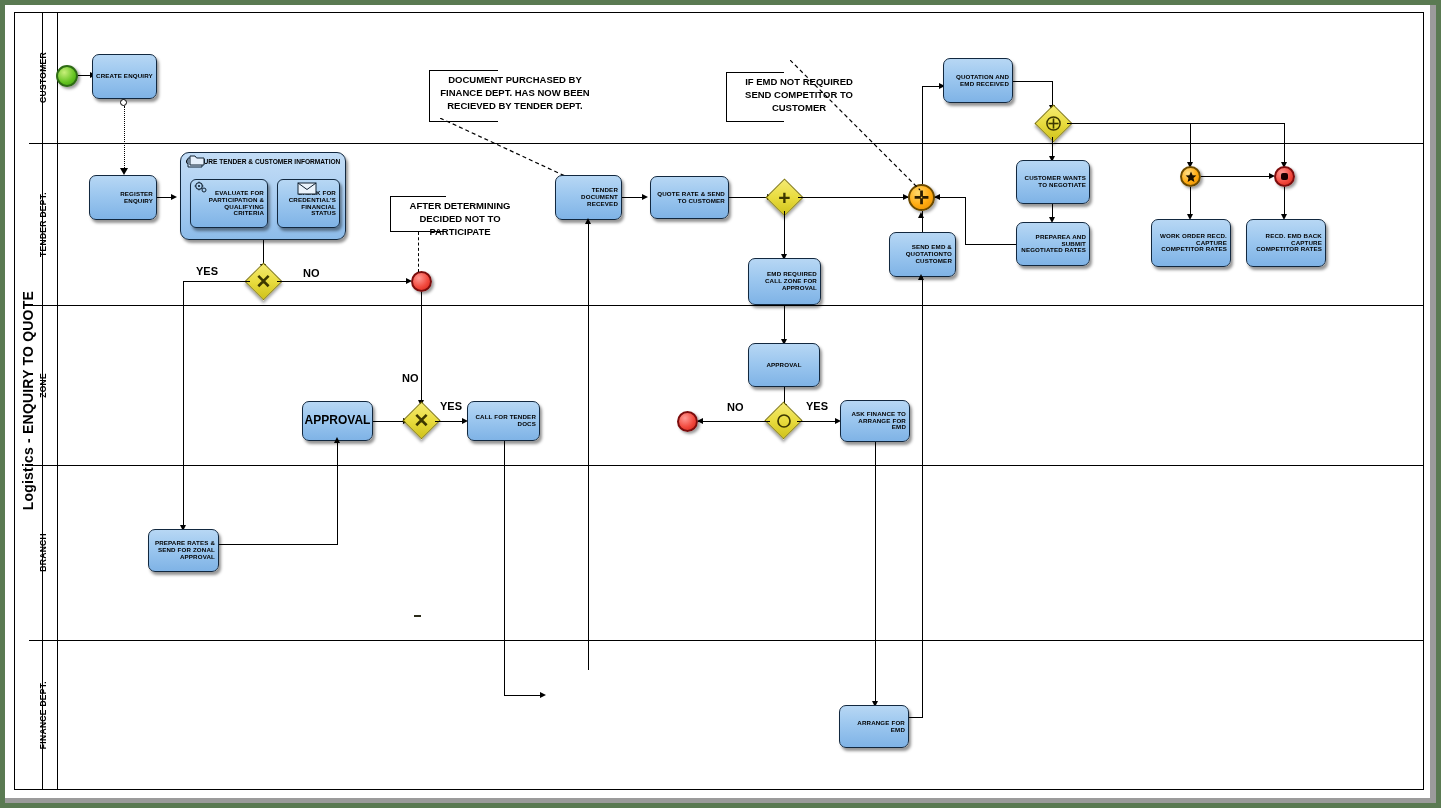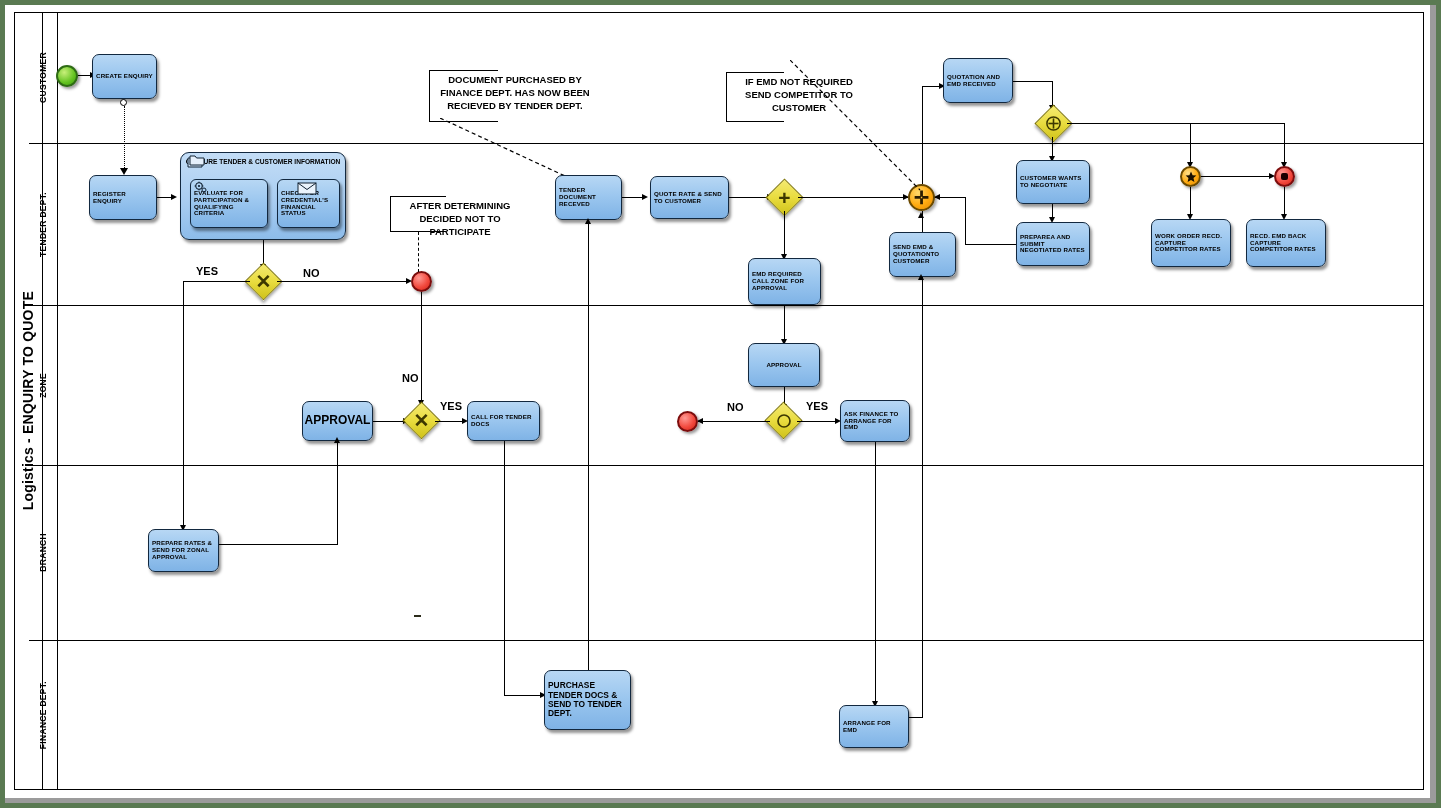--- a/index.html
+++ b/index.html
@@ -26,21 +26,21 @@
   .lane-line{position:absolute;left:29px;width:1395px;height:1px;background:#000;}
   .lane-label{position:absolute;left:29px;width:28px;display:flex;align-items:center;justify-content:center;}
   .lane-label span{writing-mode:vertical-rl;transform:rotate(180deg);
     font-size:8.5px;font-weight:bold;color:#000;white-space:nowrap;letter-spacing:.3px;}
   .lane-sep{position:absolute;left:57px;width:1px;background:#000;}
 
   
   .task{position:absolute;box-sizing:border-box;border:1.6px solid #12283f;border-radius:7px;
     background:linear-gradient(to bottom,#b7d7f4 0%,#9cc7ef 45%,#7fb3e6 100%);
     box-shadow:2px 3px 3px rgba(0,0,0,.42);
-    display:flex;align-items:center;justify-content:center;text-align:left;
+    display:flex;align-items:center;justify-content:center;text-align:right;
     color:#000;font-weight:bold;line-height:1.12;padding:2px 3px;}
   .task.small{font-size:6.2px;letter-spacing:.15px;}
   .task.med{font-size:8.4px;}
   .task.big{font-size:12px;}
 
   
   .subproc{position:absolute;box-sizing:border-box;border:1.6px solid #12283f;border-radius:9px;
     background:linear-gradient(to bottom,#c3ddf6 0%,#a9cdf1 55%,#8dbcea 100%);
     box-shadow:2px 3px 3px rgba(0,0,0,.42);}
   .subproc-title{position:absolute;left:0;right:0;top:5px;text-align:center;
@@ -370,21 +370,20 @@
   <div class="ln lnh" style="left:504px;top:695px;width:40px;"></div>
   <div class="arrow ar-r" style="left:540px;top:692px;"></div>
 
   <div class="task small" style="left:148px;top:529px;width:71px;height:43px;">PREPARE RATES &amp; SEND FOR ZONAL APPROVAL</div>
   <div class="ln lnh" style="left:219px;top:544px;width:119px;"></div>
   <div class="ln lnv" style="left:337px;top:441px;height:103px;"></div>
   <div class="arrow ar-u" style="left:333.5px;top:437px;"></div>
 
   <div class="tiny-mark" style="left:414px;top:615px;"></div>
 
-  <div class="task med" style="left:544px;top:670px;width:87px;height:60px;">PURCHASE TENDER DOCS &amp; SEND TO TENDER DEPT.</div>
 
   <div class="ln lnv" style="left:588px;top:220px;height:450px;"></div>
   <div class="arrow ar-u" style="left:584.5px;top:218px;"></div>
 
   <div class="task small" style="left:839px;top:705px;width:70px;height:43px;">ARRANGE FOR EMD</div>
   <div class="ln lnh" style="left:909px;top:717px;width:14px;"></div>
   <div class="ln lnv" style="left:922px;top:277px;height:440px;"></div>
   <div class="arrow ar-u" style="left:918px;top:274px;"></div>
 
 </div>

